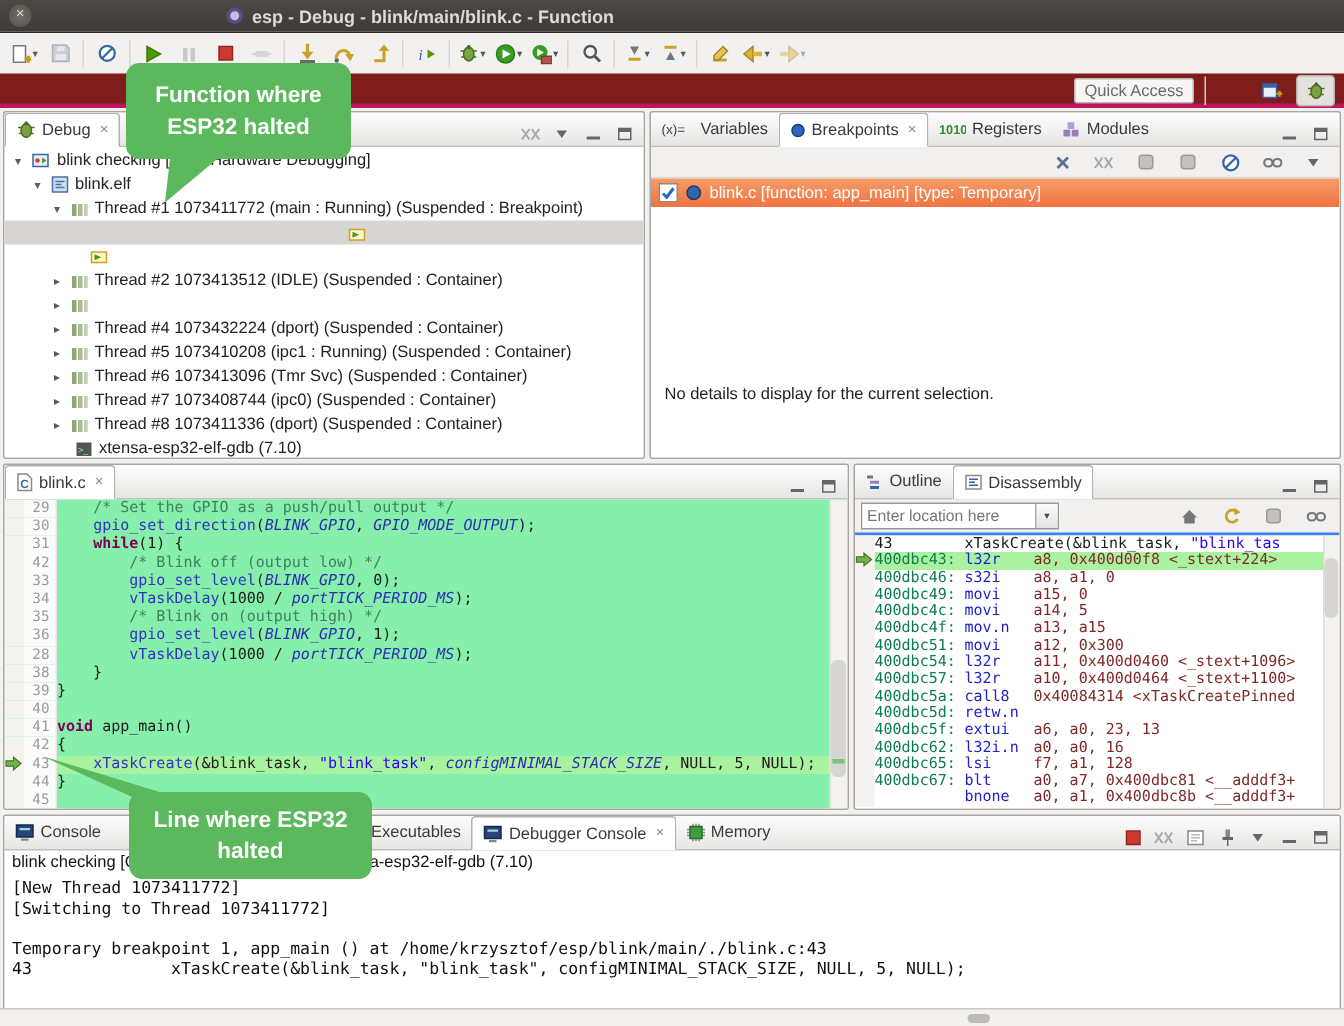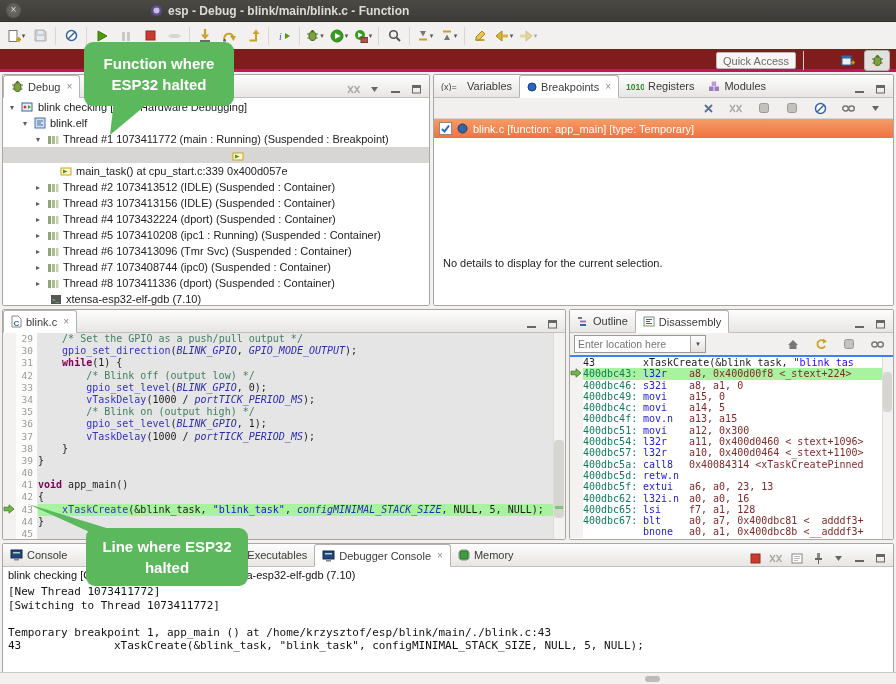--- a/index.html
+++ b/index.html
@@ -49,21 +49,21 @@
   .trow{height:16px;display:flex;align-items:center;gap:4px;white-space:nowrap;overflow:hidden;font-size:11px;}
   .trow.sel{background:#D7D6D4;flex-direction:column;}
   .arr{width:10px;flex:none;color:#5a5a5a;font-size:8px;text-align:center;}
 
   
   .bp-content{flex:1;position:relative;background:#fff;}
   .bp-row{position:absolute;left:0;top:0;right:0;height:19px;background:linear-gradient(#F59C66,var(--sel-orange));color:#fff;display:flex;align-items:center;gap:5px;padding:0 5px;font-size:11px;}
   .bp-details{position:absolute;left:9px;top:138px;font-size:11px;color:#222;}
 
   
-  .edbody{flex:1;background:#e5e5e5;font-family:"DejaVu Sans Mono",monospace;font-size:10px;position:relative;overflow:hidden;}
+  .edbody{flex:1;background:#86efac;font-family:"DejaVu Sans Mono",monospace;font-size:10px;position:relative;overflow:hidden;}
   .eline{display:flex;height:12.2px;line-height:12.2px;}
   .emargin{width:13px;flex:none;background:#F3F2F0;position:relative;}
   .enum{width:22px;flex:none;color:#9A9A9A;text-align:right;padding-right:4px;background:#FCFCFB;border-right:1px solid #E8E7E5;font-size:9.5px;}
   .ecode{flex:1;white-space:pre;overflow:hidden;}
   .eline.cur .ecode{background:var(--line-green);}
   .tp{color:#1c1c1c;} .tc{color:#3F7F5F;} .tk{color:#7F0055;font-weight:bold;}
   .ts{color:#2A00FF;} .tf{color:#3333C0;} .tm{color:#2D2DB0;font-style:italic;}
   .ed-scroll{position:absolute;right:0;top:0;bottom:0;width:12px;background:#F3F2F0;border-left:1px solid #DEDCD8;}
   .ed-thumb{position:absolute;right:1px;top:52%;width:10px;height:38%;background:#D7D5D1;border-radius:4px;}
   .ed-tick{position:absolute;right:2px;top:84%;width:8px;height:3px;background:#7CC576;}
@@ -416,21 +416,20 @@
         <span>app_main() at blink.c:43 0x400dbc43</span>
       </div>
       <div class="trow" style="padding-left: 43px;">
         <span class="arr"></span>
         <span class="ic">
           <svg width="12" height="11">
             <rect x="1" y="2" width="10" height="7" fill="#FDF6CE" stroke="#C9A227"></rect>
             <polygon points="3,3.5 7.5,5.5 3,7.5" fill="#4E9A06"></polygon>
           </svg>
         </span>
-        <span>main_task() at cpu_start.c:339 0x400d057e</span>
       </div>
       <div class="trow" style="padding-left: 30px;">
         <span class="arr">▸</span>
         <span class="ic">
           <svg width="12" height="11">
             <rect x="1" y="2" width="3" height="8" fill="#8FA876"></rect>
             <rect x="5" y="2" width="3" height="8" fill="#A8BD90"></rect>
             <rect x="9" y="2" width="2.5" height="8" fill="#C3D1B2"></rect>
           </svg>
         </span>
@@ -438,21 +437,20 @@
       </div>
       <div class="trow" style="padding-left: 30px;">
         <span class="arr">▸</span>
         <span class="ic">
           <svg width="12" height="11">
             <rect x="1" y="2" width="3" height="8" fill="#8FA876"></rect>
             <rect x="5" y="2" width="3" height="8" fill="#A8BD90"></rect>
             <rect x="9" y="2" width="2.5" height="8" fill="#C3D1B2"></rect>
           </svg>
         </span>
-        <span>Thread #3 1073413156 (IDLE) (Suspended : Container)</span>
       </div>
       <div class="trow" style="padding-left: 30px;">
         <span class="arr">▸</span>
         <span class="ic">
           <svg width="12" height="11">
             <rect x="1" y="2" width="3" height="8" fill="#8FA876"></rect>
             <rect x="5" y="2" width="3" height="8" fill="#A8BD90"></rect>
             <rect x="9" y="2" width="2.5" height="8" fill="#C3D1B2"></rect>
           </svg>
         </span>
@@ -709,21 +707,21 @@
           <span class="enum">35</span>
           <span class="ecode"><span class="tp">        </span><span class="tc">/* Blink on (output high) */</span></span>
         </div>
         <div class="eline">
           <span class="emargin"></span>
           <span class="enum">36</span>
           <span class="ecode"><span class="tp">        </span><span class="tf">gpio_set_level</span><span class="tp">(</span><span class="tm">BLINK_GPIO</span><span class="tp">, 1);</span></span>
         </div>
         <div class="eline">
           <span class="emargin"></span>
-          <span class="enum">37</span>
+          <span class="enum">28</span>
           <span class="ecode"><span class="tp">        </span><span class="tf">vTaskDelay</span><span class="tp">(1000 / </span><span class="tm">portTICK_PERIOD_MS</span><span class="tp">);</span></span>
         </div>
         <div class="eline">
           <span class="emargin"></span>
           <span class="enum">38</span>
           <span class="ecode"><span class="tp">    }</span></span>
         </div>
         <div class="eline">
           <span class="emargin"></span>
           <span class="enum">39</span>

